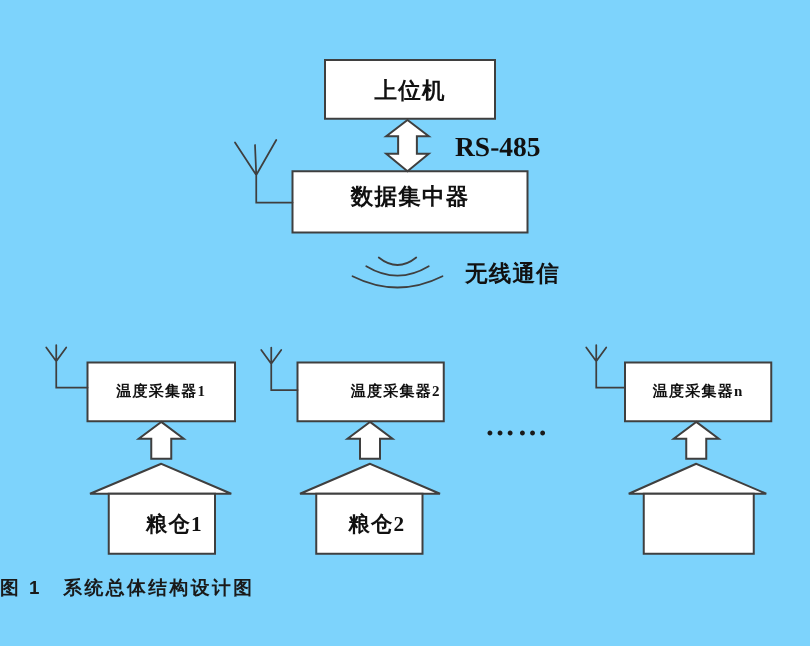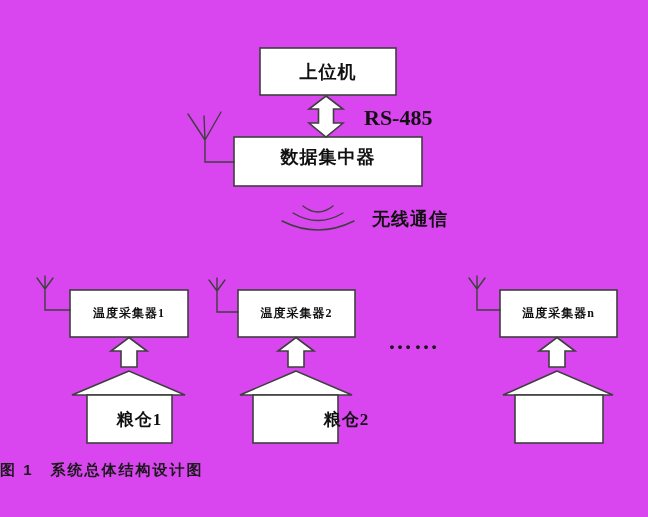--- a/index.html
+++ b/index.html
@@ -1,19 +1,19 @@
 <!DOCTYPE html>
 <html><head>
 <meta charset="utf-8">
 <style>
   html, body { margin: 0; padding: 0; background: #fff; }
   #page {
     position: relative;
     width: 648px; height: 517px;
-    background: #d946ef;
+    background: #7dd3fc;
     font-family: "Liberation Serif", "DejaVu Serif", serif;
     overflow: hidden;
     text-decoration: underline;
   }
   #diagram-svg { position: absolute; left: 0; top: 0; }
   .box-label {
     position: absolute;
     display: flex; align-items: center; justify-content: center;
     color: #111; font-weight: bold; letter-spacing: 1px;
     font-family: "Liberation Serif", "DejaVu Serif", serif;
@@ -83,27 +83,27 @@
       <path d="M282,221 Q318,239 354,221"></path>
     </g>
   </svg>
 
   <div class="box-label fs18" style="left:260px; top:48px; width:136px; height:47px;">上位机</div>
 
   <div class="box-label fs18" style="left:234px; top:132px; width:188px; height:49px;">数据集中器</div>
 
   <div class="box-label fs16" style="left:70px; top:290px; width:118px; height:47px;">温度采集器1</div>
 
-  <div class="box-label fs16" style="left:238px; top:290px; width:117px; height:47px;">温度采集器2</div>
+  <div class="box-label fs16" style="left:238px; top:290px; width:117px; height:47px;padding-left:20px;">温度采集器2</div>
 
   <div class="box-label fs16" style="left:500px; top:290px; width:117px; height:47px;border-radius:19px;">温度采集器n</div>
 
   <div class="box-label fs17" style="left:87px; top:395px; width:85px; height:48px;padding-left:10px;">粮仓1</div>
 
-  <div class="box-label fs17" style="left:253px; top:395px; width:97px; height:48px;padding-left:45px;">粮仓2</div>
+  <div class="box-label fs17" style="left:253px; top:395px; width:97px; height:48px;">粮仓2</div>
 
 
   <div class="free-label" style="left:364px; top:105px; font-size:22px;">RS-485</div>
 
   <div class="free-label" style="left:372px; top:207px; font-size:18px; letter-spacing:1px;">无线通信</div>
 
   <div id="ellipsis">……</div>
 
   <div id="caption">图 1　系统总体结构设计图</div>
 </div>

